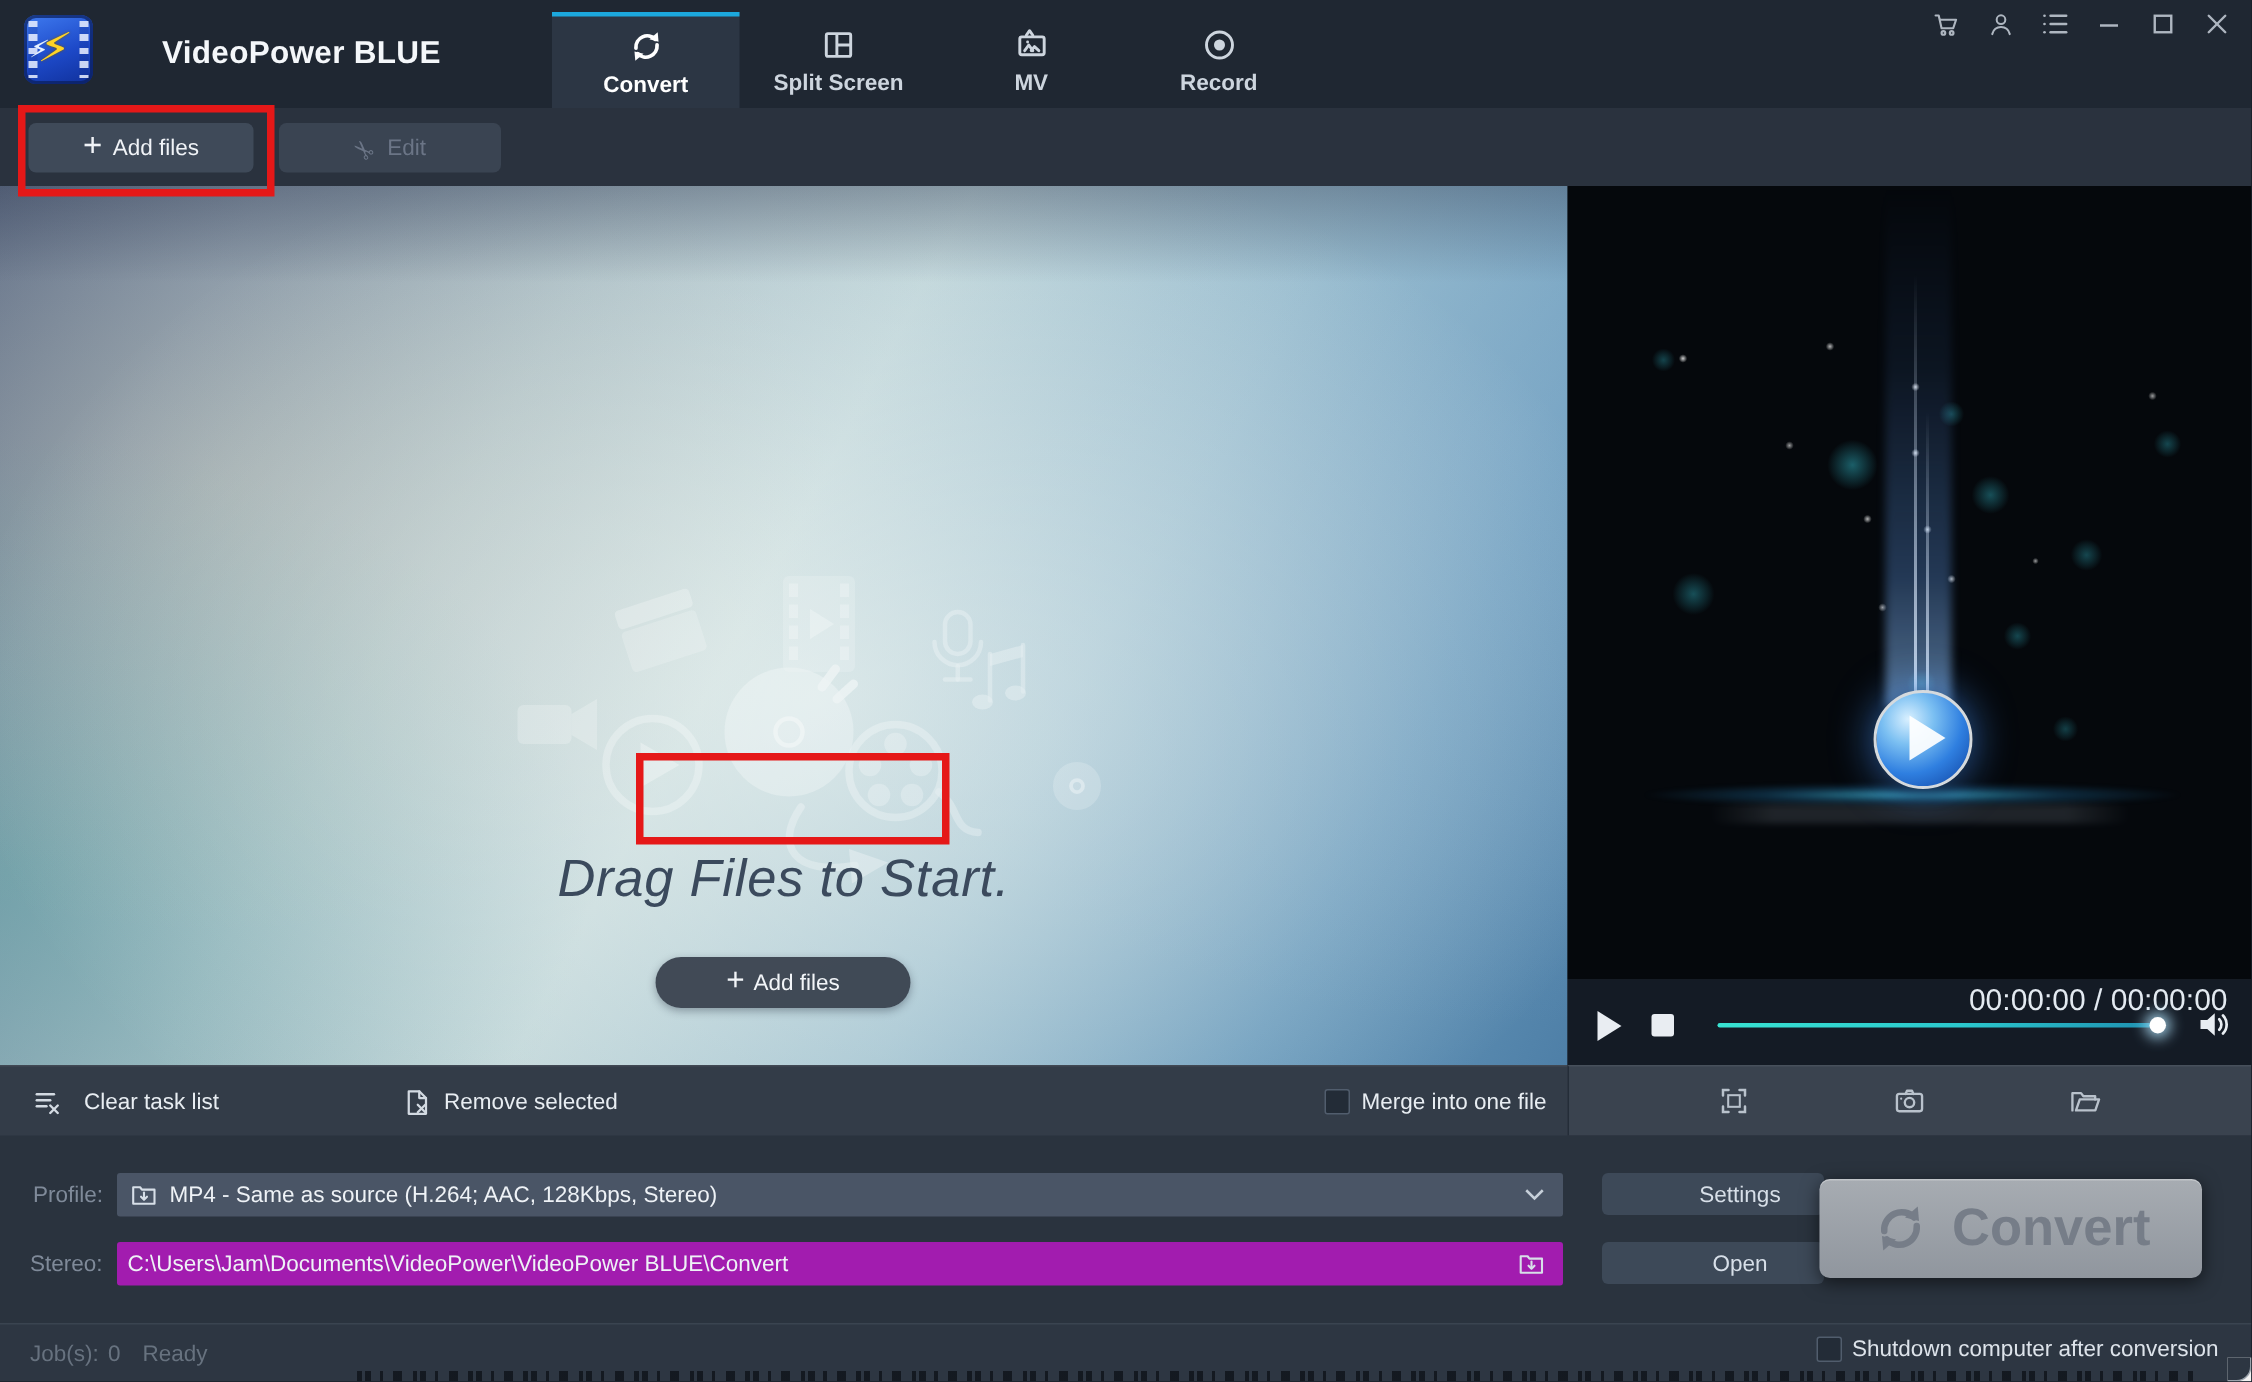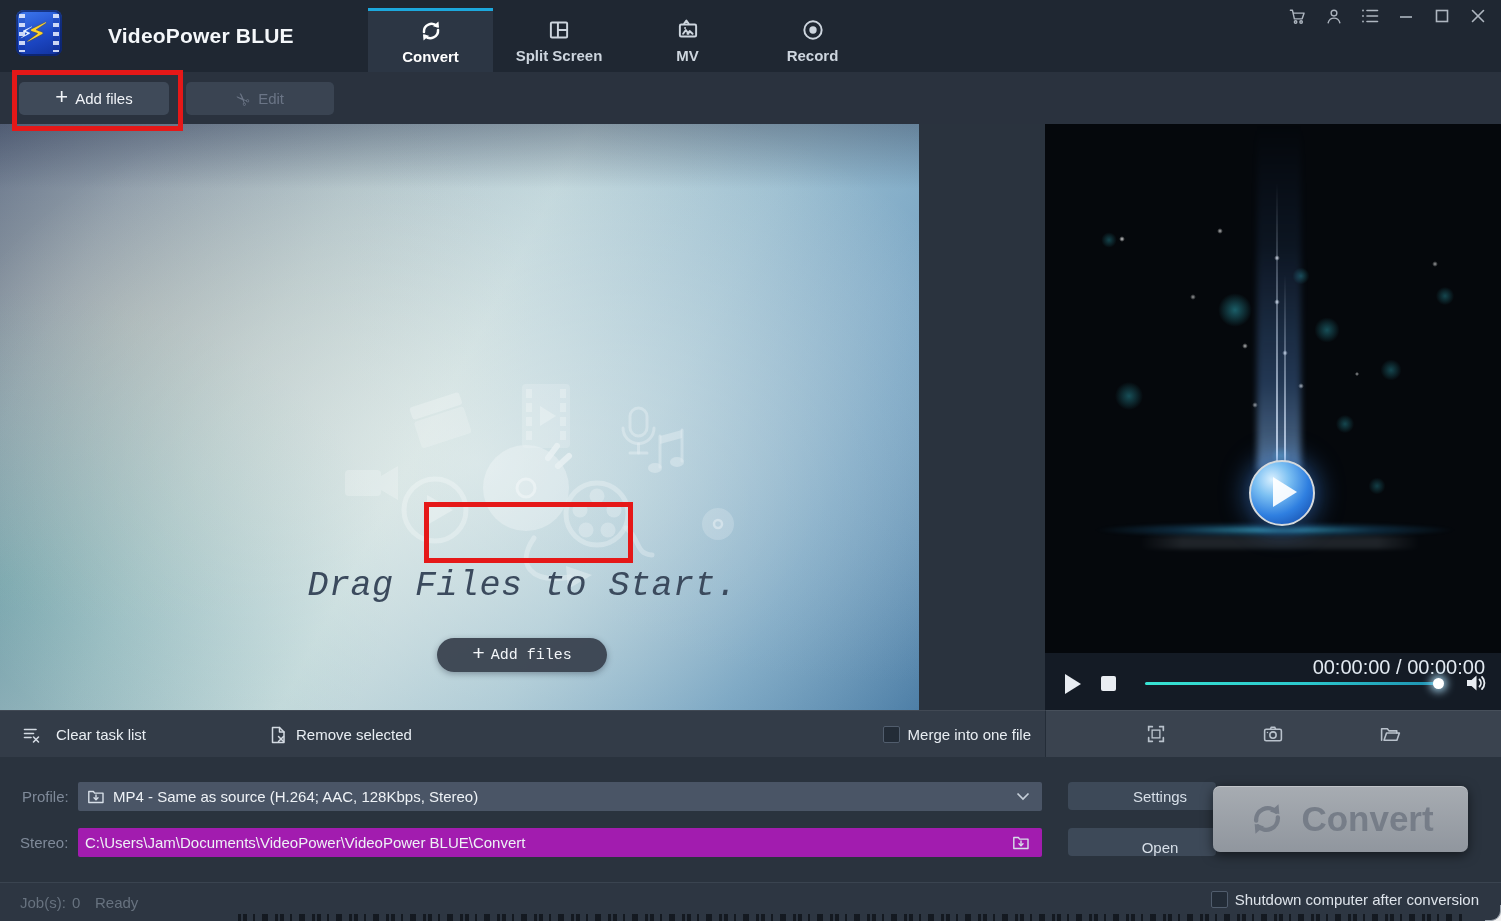--- a/index.html
+++ b/index.html
@@ -40,28 +40,28 @@
   #add-files-top{left:19px;width:150px;background:#3f4a59;}
   #edit-top{left:186px;width:148px;background:#3a4452;color:#6b7586;}
   .scis{display:inline-block;transform:rotate(-135deg);margin-right:8px;font-size:17px;}
 
   
   .annot{border:5px solid #e51818;z-index:60;pointer-events:none;}
   #annot1{left:12px;top:70px;width:161px;height:51px;}
   #annot2{left:424px;top:502px;width:199px;height:51px;}
 
   
-  .dropzone{left:0;top:124px;width:919px;height:586px;
+  .dropzone{left:0;top:124px;width:1045px;height:586px;
     background:
       linear-gradient(to bottom,rgba(45,55,78,.38),rgba(45,55,78,0) 11%),
       radial-gradient(900px 620px at 52% 58%,rgba(243,248,245,.62),rgba(243,248,245,0) 63%),
       radial-gradient(680px 500px at 14% 34%,rgba(208,205,170,.30),rgba(208,205,170,0) 60%),
       radial-gradient(620px 470px at 1% 78%,rgba(64,168,156,.33),rgba(64,168,156,0) 62%),
       radial-gradient(820px 600px at 96% 28%,rgba(148,184,212,.38),rgba(148,184,212,0) 66%),
-      linear-gradient(118deg,#5d6c88 0%,#8293a9 13%,#a6bbc5 31%,#bfd5d8 48%,#9cbfce 66%,#6a9bbc 84%,#4e7fa7 100%); font-family: Liberation Mono, monospace;}
+      linear-gradient(118deg,#5d6c88 0%,#8293a9 13%,#a6bbc5 31%,#bfd5d8 48%,#9cbfce 66%,#6a9bbc 84%,#4e7fa7 100%);}
   .headline{left:0;top:442px;width:1045px;text-align:center;font-size:35px;font-style:italic;
             font-weight:300;color:#3b4a5d;letter-spacing:.5px;}
   .czbtn{left:437px;top:514px;width:170px;height:34px;border-radius:17px;background:rgba(56,65,78,.94);
          display:flex;align-items:center;justify-content:center;font-size:15px;color:#f2f5f8;cursor:pointer;
          box-shadow:0 2px 6px rgba(20,30,45,.35);}
   .czbtn .plus{font-size:21px;margin-right:6px;margin-top:-2px;}
   .watermark{left:330px;top:248px;opacity:.55;}
 
   
   .preview{left:1045px;top:124px;width:456px;height:529px;background:#05080c;overflow:hidden;}
@@ -130,21 +130,21 @@
   .outsec{left:0;top:757px;width:1501px;height:125px;background:#2a333e;}
   .flabel{position:absolute;font-size:15px;color:#7f8a99;}
   .field{position:absolute;left:78px;width:964px;height:29px;border-radius:2px;display:flex;
          align-items:center;font-size:15px;color:#eef2f6;box-sizing:border-box;}
   #profile-field{top:25px;background:#4a5566;cursor:pointer;}
   #output-field{top:71px;background:#a21caf;}
   .ficon{margin:0 8px 0 9px;}
   .chev{margin-left:auto;margin-right:12px;}
   .sbtn{position:absolute;left:1068px;width:112px;height:28px;border-radius:4px;background:#3d4958;
         display:flex;align-items:center;justify-content:center;font-size:15px;color:#d7dfe8;cursor:pointer;padding-left:36px;}
-  #settings-btn{top:25px;} #open-btn{top:71px;align-items:flex-end;}
+  #settings-btn{top:25px;} #open-btn{top:71px;}
   .convert-big{position:absolute;left:1213px;top:29px;width:255px;height:66px;border-radius:7px;
         background:linear-gradient(#a7acb2,#90969e);display:flex;align-items:center;justify-content:center;gap:14px;
         color:#767d88;font-size:35px;font-weight:bold;cursor:pointer;
         box-shadow:0 3px 12px rgba(0,0,0,.55),inset 0 1px 0 rgba(255,255,255,.3);}
 
   
   .statusbar{left:0;top:882px;width:1501px;height:39px;background:#2d3642;border-top:1px solid #3a4450;}
   .stext{position:absolute;top:11px;font-size:15px;color:#67727f;}
   #shutdown-item{position:absolute;right:22px;top:8px;display:flex;align-items:center;gap:7px;
                  font-size:15px;color:#dde3ea;}

